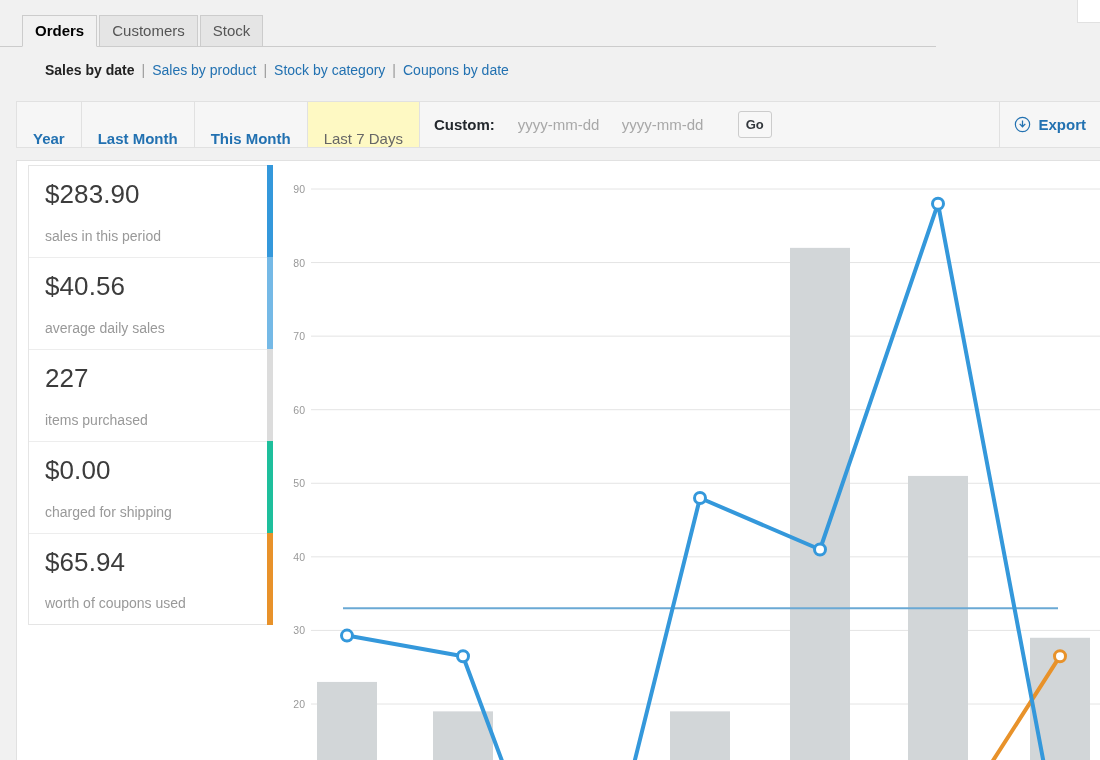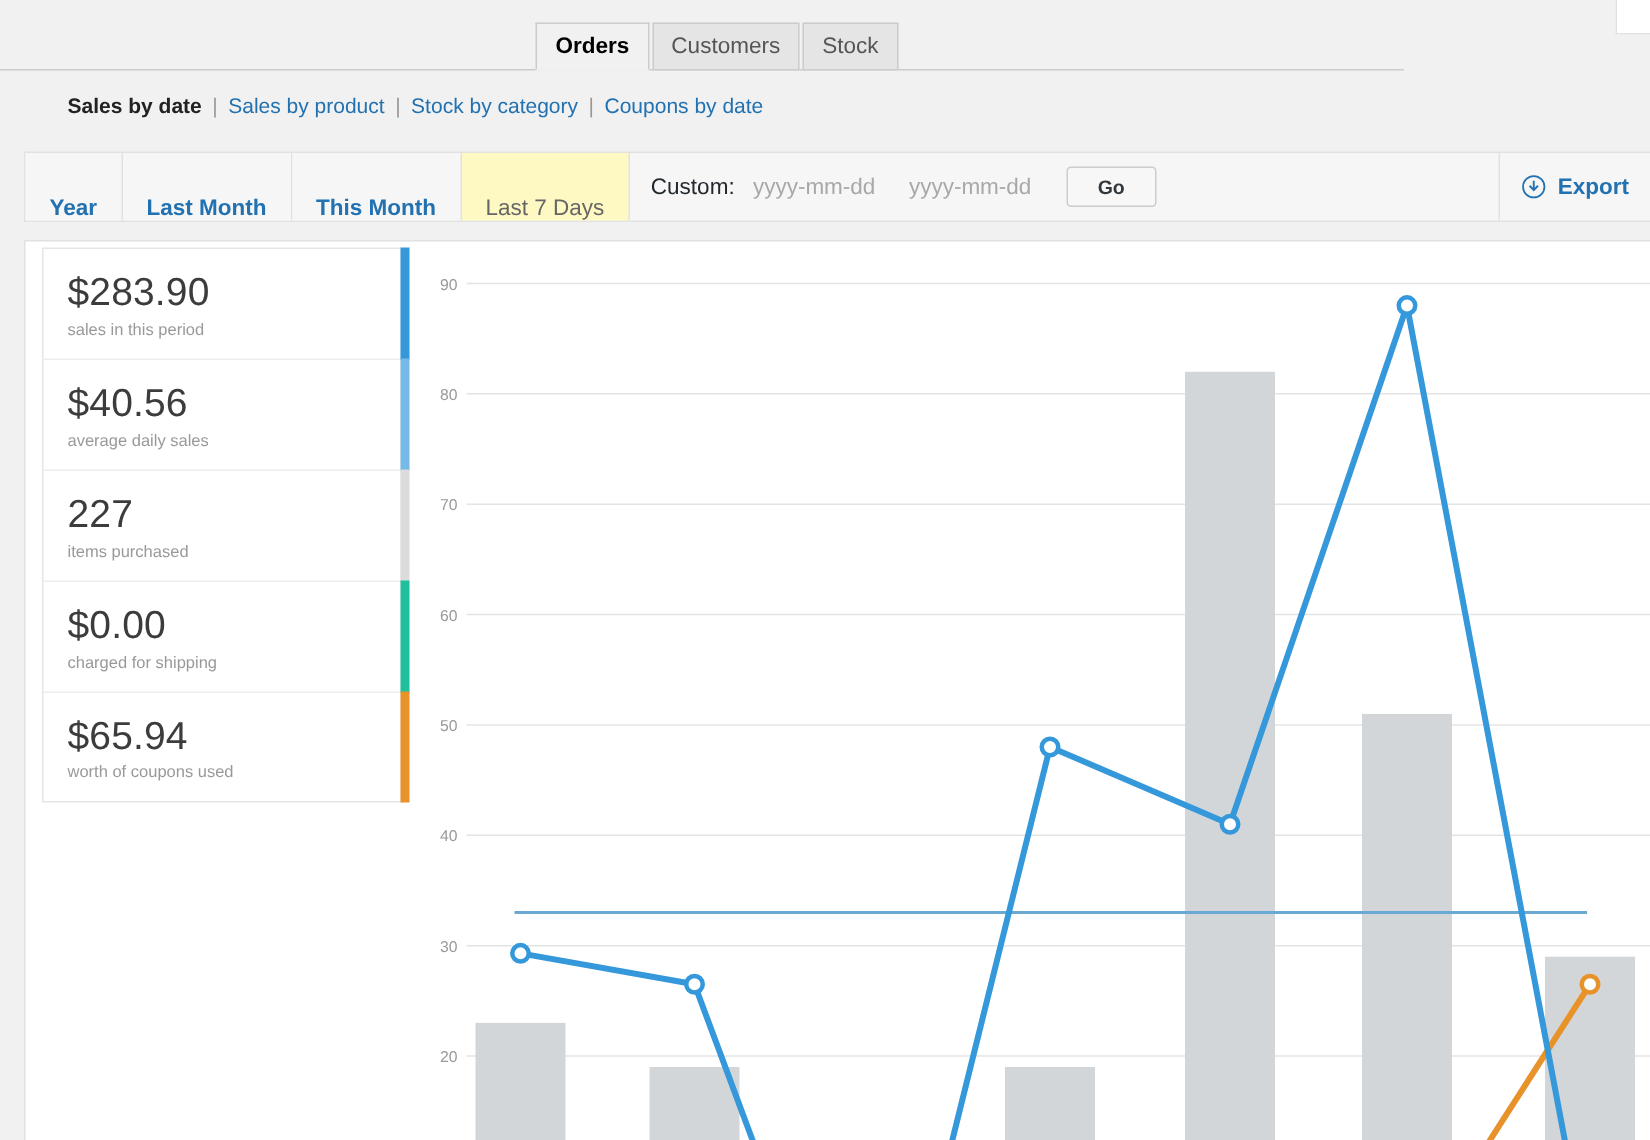--- a/index.html
+++ b/index.html
@@ -17,21 +17,21 @@
   .top-right-box{
     position:absolute; left:1077px; top:-20px; width:60px; height:43px;
     background:#fff; border:1px solid #e1e1e1; border-top:none;
   }
 
   
   .tabs{
     position:absolute; left:0; top:0; width:936px; height:47px;
     border-bottom:1px solid #ccc;
     padding-left:22px;
-    display:flex; align-items:flex-end;justify-content:center;
+    display:flex; align-items:flex-end;
   }
   .tab{
     height:32px; line-height:30px;
     padding:0 12px;
     margin:0 2px -1px 0;
     font-size:15px;
     border:1px solid #ccc;
     background:#e5e5e5;
     color:#555;
     border-bottom-color:#ccc;
@@ -81,37 +81,37 @@
     background:#fef9c3;
     color:#666;
     font-weight:400;
   }
   .custom-wrap{
     display:flex; align-items:center; gap:0;
     padding:0 14px;
     flex:1;
     font-size:15px;
   }
-  .custom-label{ font-weight:400; color:#23282d; margin-right:1px; }
+  .custom-label{ font-weight:700; color:#23282d; margin-right:23px; }
   .date-inp{
     border:none; background:transparent;
     font-family:"Liberation Sans", sans-serif;
     font-size:15px; color:#666; width:104px;
-    padding:2px 0; outline:none;text-align:center;
+    padding:2px 0; outline:none;
   }
   .date-inp::placeholder{ color:#a8a8a8; }
   .go-btn{
     margin-left:12px;
     font-family:"Liberation Sans", sans-serif;
     font-size:13px; font-weight:600;
     color:#32373c;
     background:#f7f7f7;
     border:1px solid #ccc;
     border-radius:3px;
-    padding:5px 20px;
+    padding:5px 7px;
     cursor:pointer;
   }
   .export-cell{
     display:flex; align-items:center; gap:7px;
     padding:0 14px;
     border-left:1px solid #e1e1e1;
     color:#2271b1;
     font-size:15px; font-weight:600;
     cursor:pointer;
     white-space:nowrap;
@@ -144,21 +144,21 @@
   .stat:last-child{ border-bottom:none; }
   .stat .bar{
     position:absolute; right:-6px; top:-1px; bottom:-1px; width:6px;
   }
   .stat .val{
     font-size:26px; line-height:1.15;
     color:#3c3c3c; font-weight:400;
     letter-spacing:.1px;
   }
   .stat .cap{
-    font-size:11px; color:#999; margin-top:4px;
+    font-size:14px; color:#999; margin-top:18px;
   }
 
   
   .chartwrap{
     position:absolute; left:283px; top:161px;
     width:817px; height:611px;
     overflow:hidden;
   }
   .chartwrap svg{ display:block; }
   .ylab{

